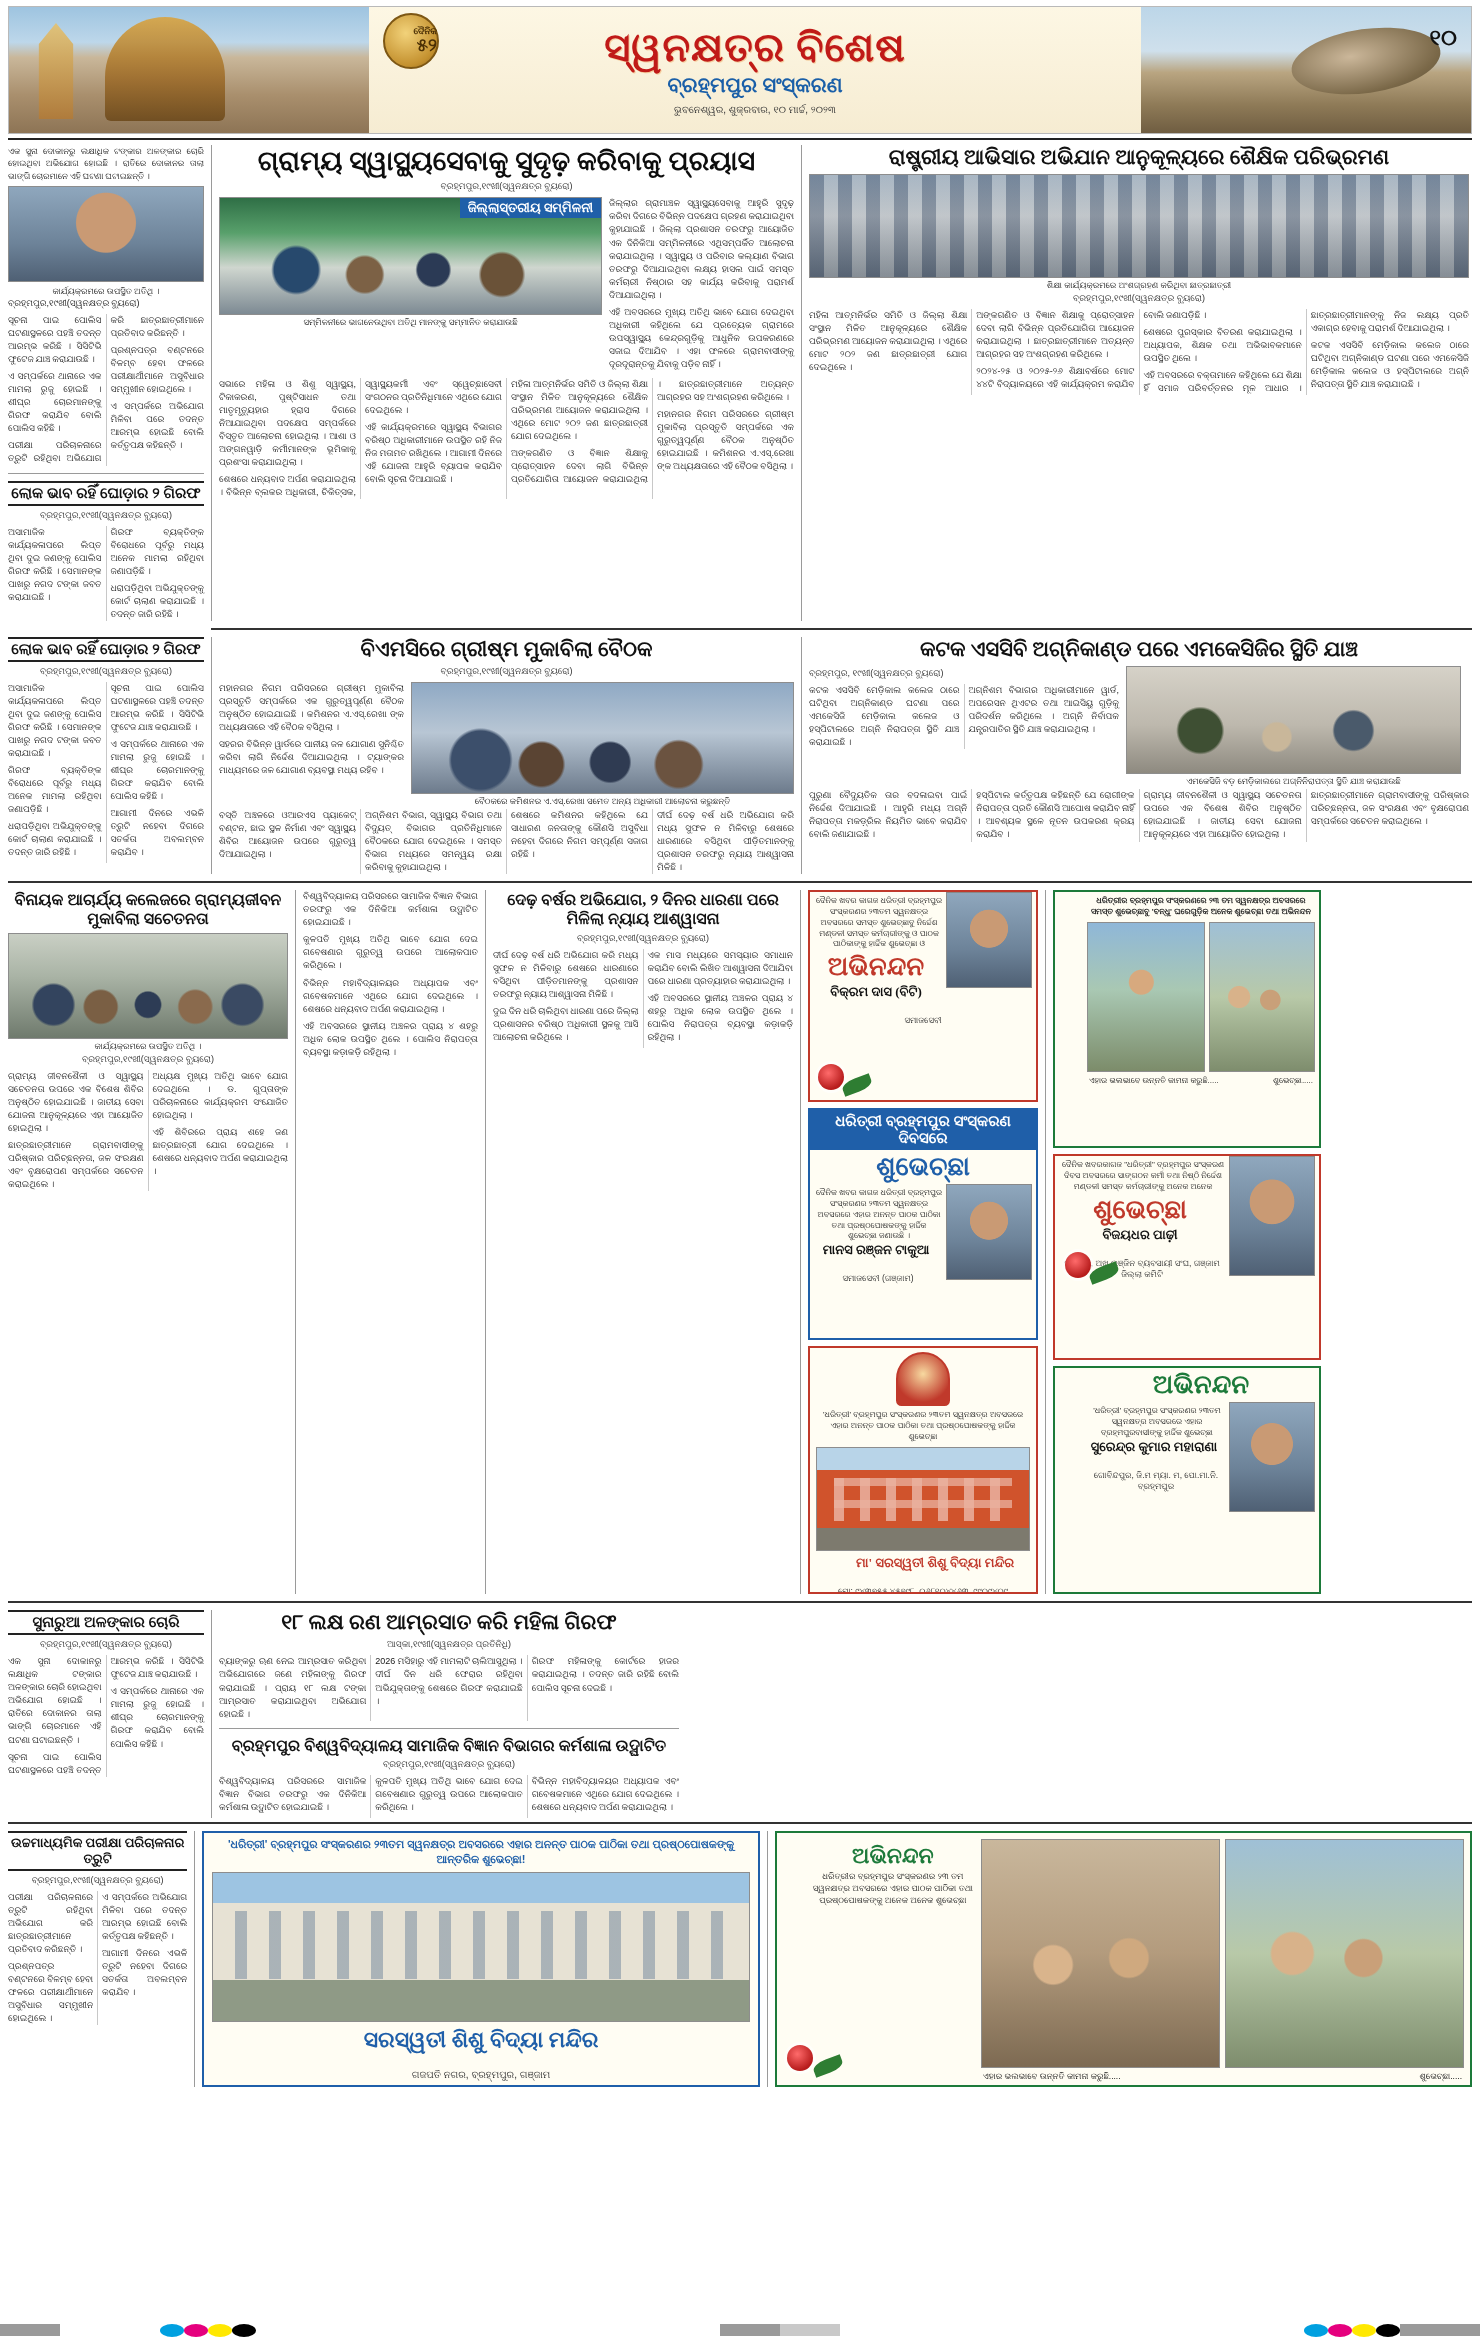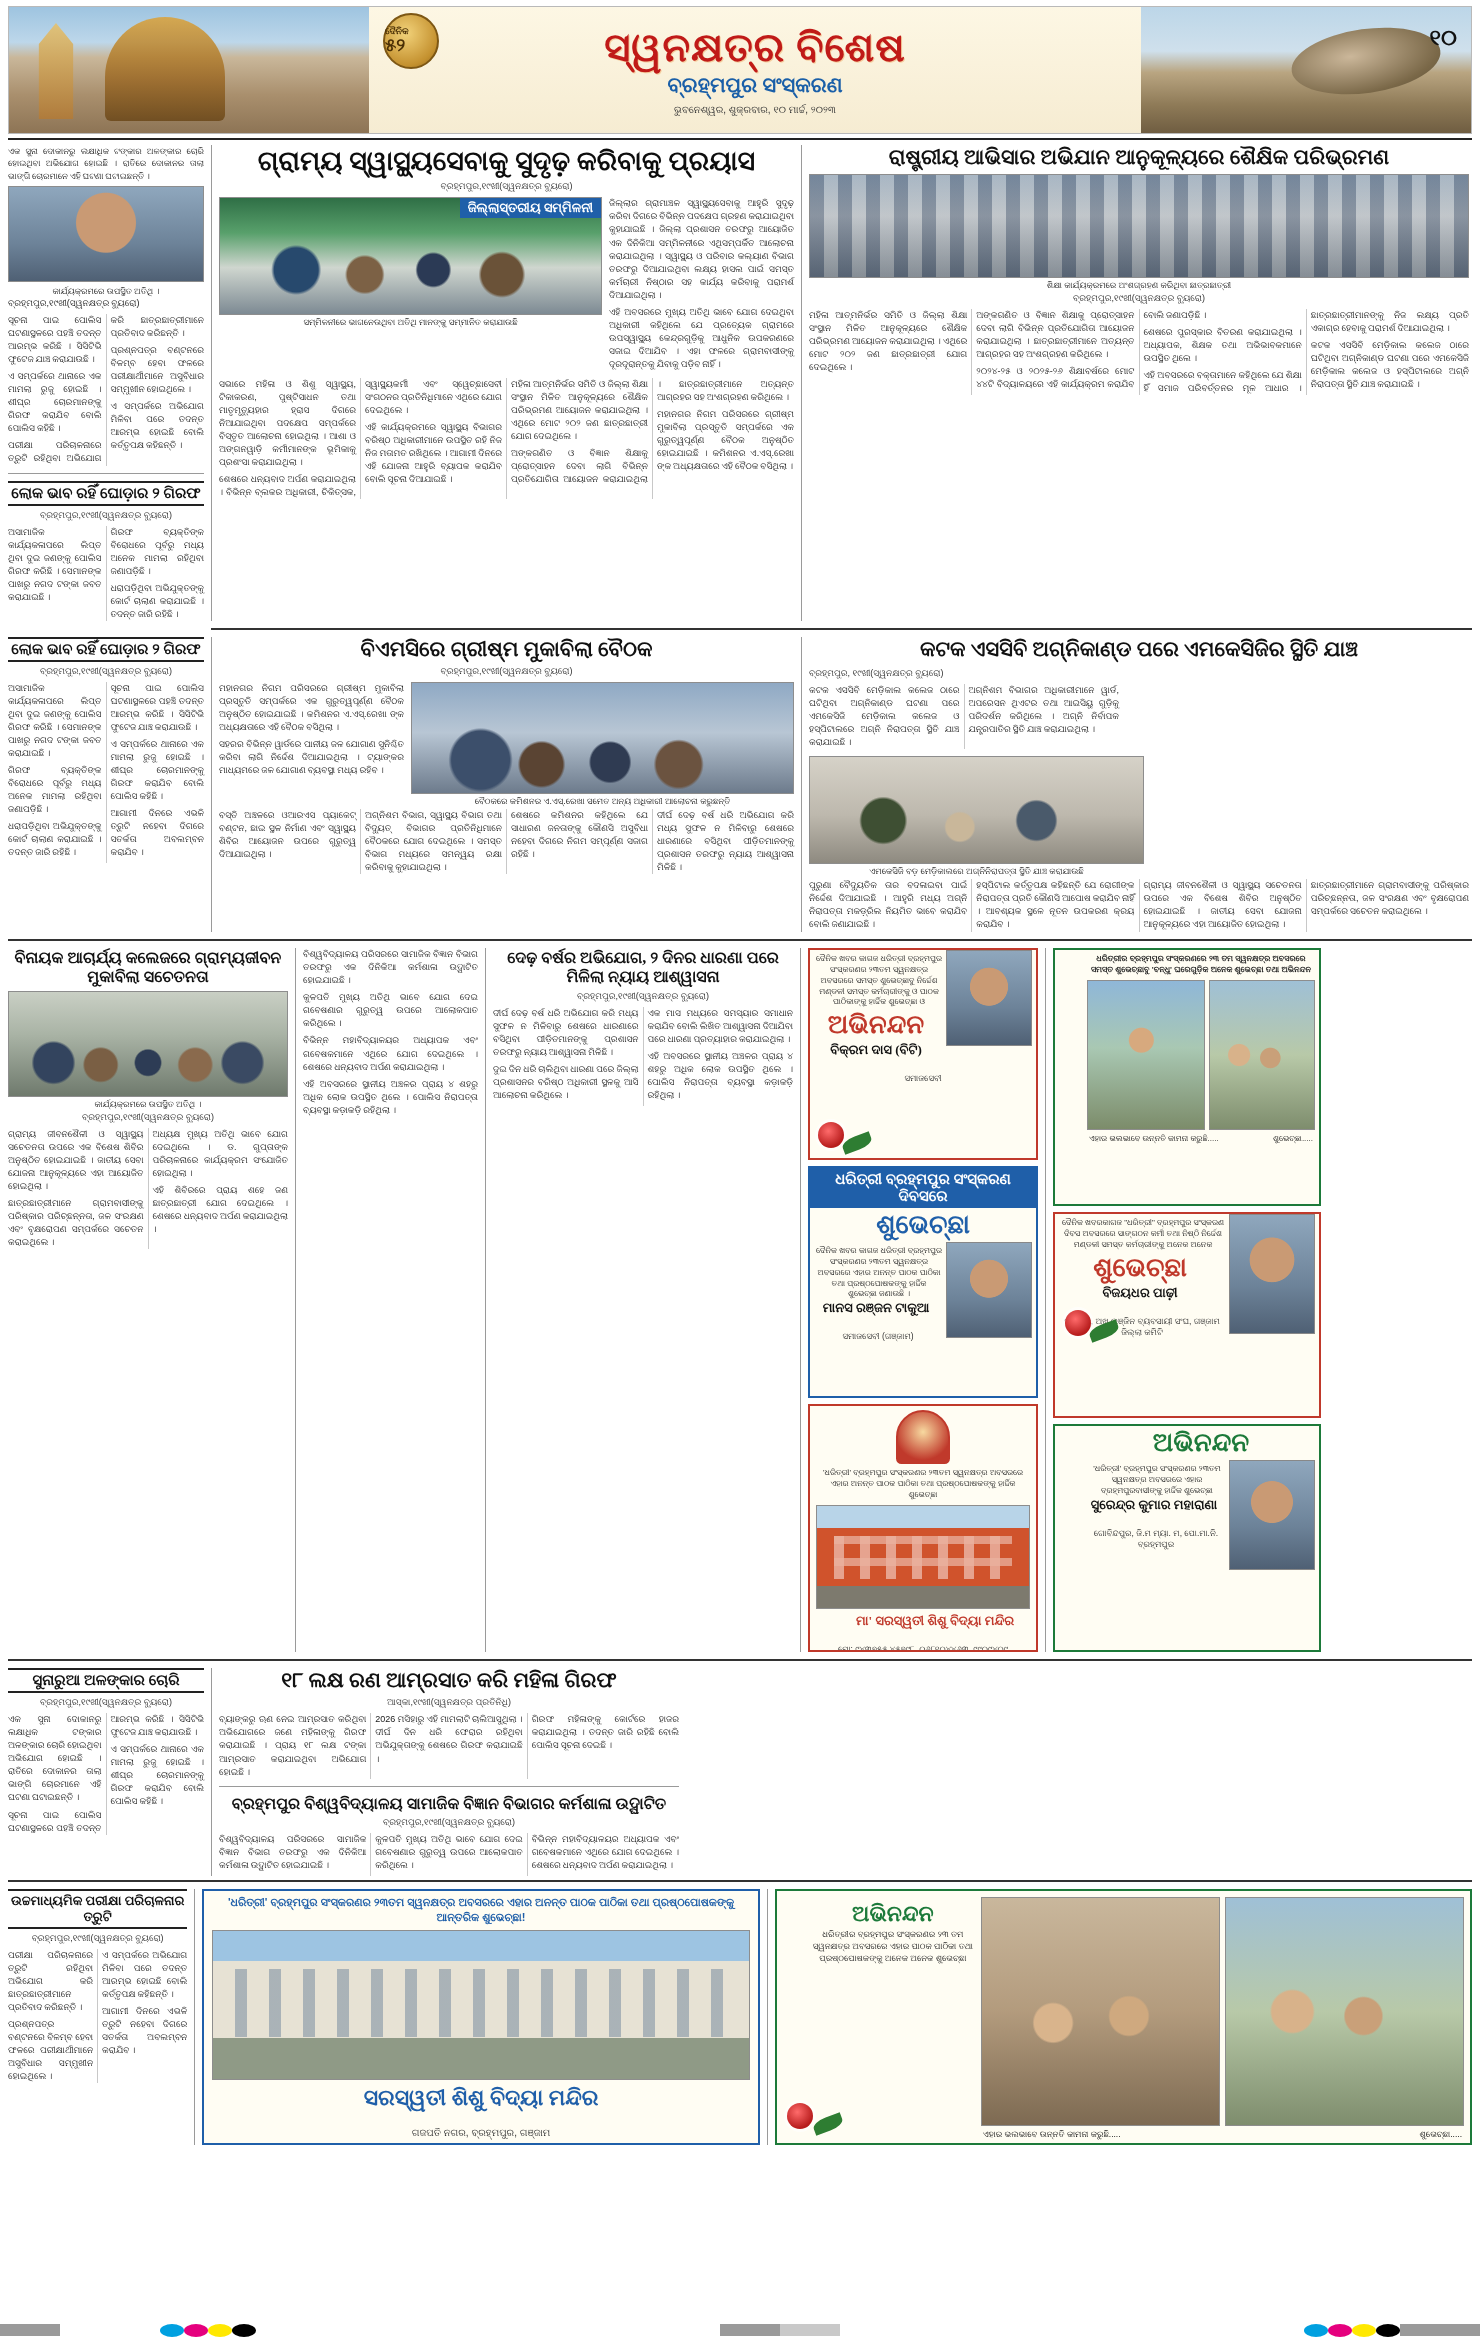--- a/index.html
+++ b/index.html
@@ -68,21 +68,21 @@
     justify-content:center;
     position:relative;
   }
   .mh-badge {
     position:absolute; left:14px; top:6px;
     width:56px; height:56px; border-radius:50%;
     background:radial-gradient(circle at 40% 35%, #f2d27a, #c4912f 70%, #8c6318);
     border:2px solid #7d5714;
     color:#4a2f05;
     font-size:9px;
-    display:flex; flex-direction:column; align-items:flex-start; justify-content:center;
+    display:flex; flex-direction:column; align-items:flex-end; justify-content:center;
     line-height:1.05;
     font-weight:bold;
   }
   .mh-badge .num { font-size:18px; }
   .mh-title {
     font-family:"Liberation Serif", serif;
     font-size:40px;
     font-weight:bold;
     color:#c01a18;
     letter-spacing:1px;
@@ -491,21 +491,21 @@
           <p class="body">ଅଗ୍ନିଶମ ବିଭାଗ, ସ୍ୱାସ୍ଥ୍ୟ ବିଭାଗ ତଥା ବିଦ୍ୟୁତ୍ ବିଭାଗର ପ୍ରତିନିଧିମାନେ ବୈଠକରେ ଯୋଗ ଦେଇଥିଲେ । ସମସ୍ତ ବିଭାଗ ମଧ୍ୟରେ ସମନ୍ୱୟ ରକ୍ଷା କରିବାକୁ କୁହାଯାଇଥିଲା ।</p>
           <p class="body">ଶେଷରେ କମିଶନର କହିଥିଲେ ଯେ ସାଧାରଣ ଜନତାଙ୍କୁ କୌଣସି ଅସୁବିଧା ନହେବା ଦିଗରେ ନିଗମ ସମ୍ପୂର୍ଣ୍ଣ ସଜାଗ ରହିଛି ।</p>
           <p class="body">ଦୀର୍ଘ ଦେଢ଼ ବର୍ଷ ଧରି ଅଭିଯୋଗ କରି ମଧ୍ୟ ସୁଫଳ ନ ମିଳିବାରୁ ଶେଷରେ ଧାରଣାରେ ବସିଥିବା ପୀଡ଼ିତମାନଙ୍କୁ ପ୍ରଶାସନ ତରଫରୁ ନ୍ୟାୟ ଆଶ୍ୱାସନା ମିଳିଛି ।</p>
         </div>
       </div>
 
       <div class="vrule"></div>
 
       <div class="col" style="width:660px;">
         <h2 class="head mid">କଟକ ଏସସିବି ଅଗ୍ନିକାଣ୍ଡ ପରେ ଏମକେସିଜିର ସ୍ଥିତି ଯାଞ୍ଚ</h2>
-        <div style="display:flex; gap:7px;flex-direction:column;">
+        <div style="display:flex; gap:7px;">
           <div style="width:310px;">
             <div class="byline" style="text-align:left;">ବ୍ରହ୍ମପୁର, ୧୯ଖୀ(ସ୍ୱନକ୍ଷତ୍ର ବ୍ୟୁରୋ)</div>
             <div class="cols2">
               <p class="body">କଟକ ଏସସିବି ମେଡ଼ିକାଲ କଲେଜ ଠାରେ ଘଟିଥିବା ଅଗ୍ନିକାଣ୍ଡ ଘଟଣା ପରେ ଏମକେସିଜି ମେଡ଼ିକାଲ କଲେଜ ଓ ହସ୍ପିଟାଲରେ ଅଗ୍ନି ନିରାପତ୍ତା ସ୍ଥିତି ଯାଞ୍ଚ କରାଯାଇଛି ।</p>
               <p class="body">ଅଗ୍ନିଶମ ବିଭାଗର ଅଧିକାରୀମାନେ ୱାର୍ଡ, ଅପରେସନ ଥିଏଟର ତଥା ଆଇସିୟୁ ଗୁଡ଼ିକୁ ପରିଦର୍ଶନ କରିଥିଲେ । ଅଗ୍ନି ନିର୍ବାପକ ଯନ୍ତ୍ରପାତିର ସ୍ଥିତି ଯାଞ୍ଚ କରାଯାଇଥିଲା ।</p>
             </div>
           </div>
           <div style="width:335px;">
             <div class="photo ph-office" style="height:108px;"></div>
             <div class="small-caption">ଏମକେସିଜି ବଡ଼ ମେଡ଼ିକାଲରେ ଅଗ୍ନିନିରାପତ୍ତା ସ୍ଥିତି ଯାଞ୍ଚ କରାଯାଉଛି</div>

